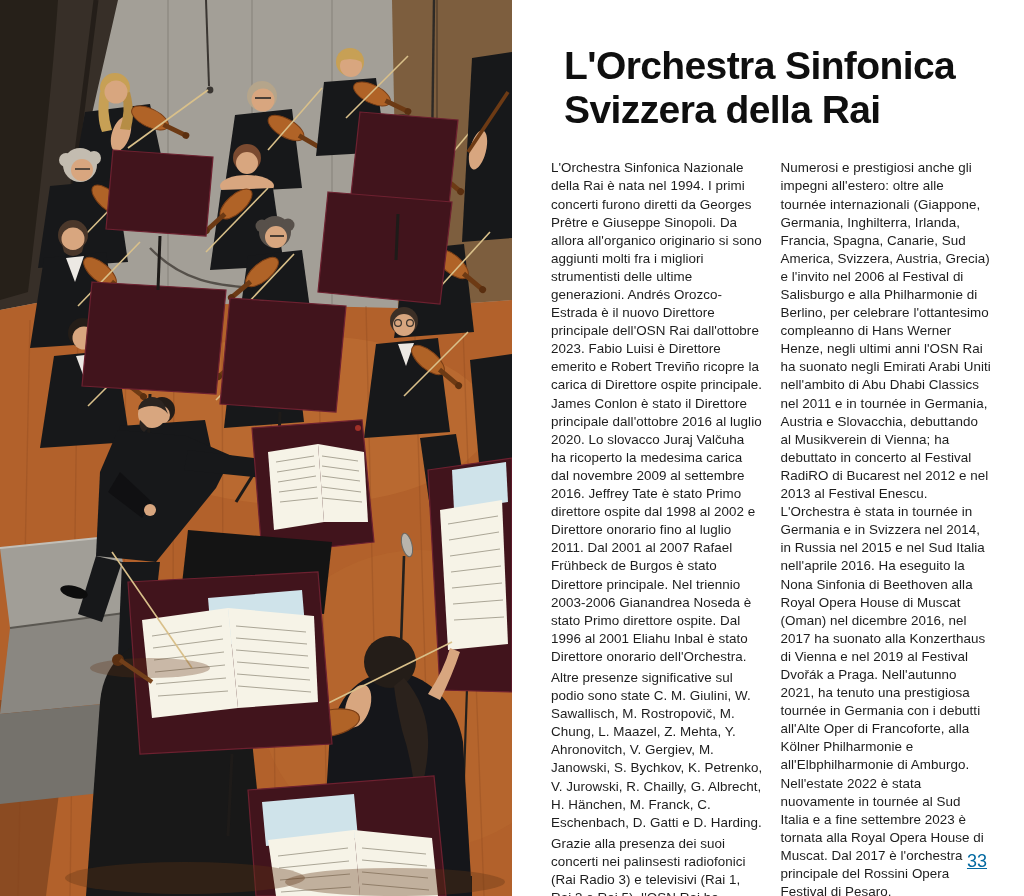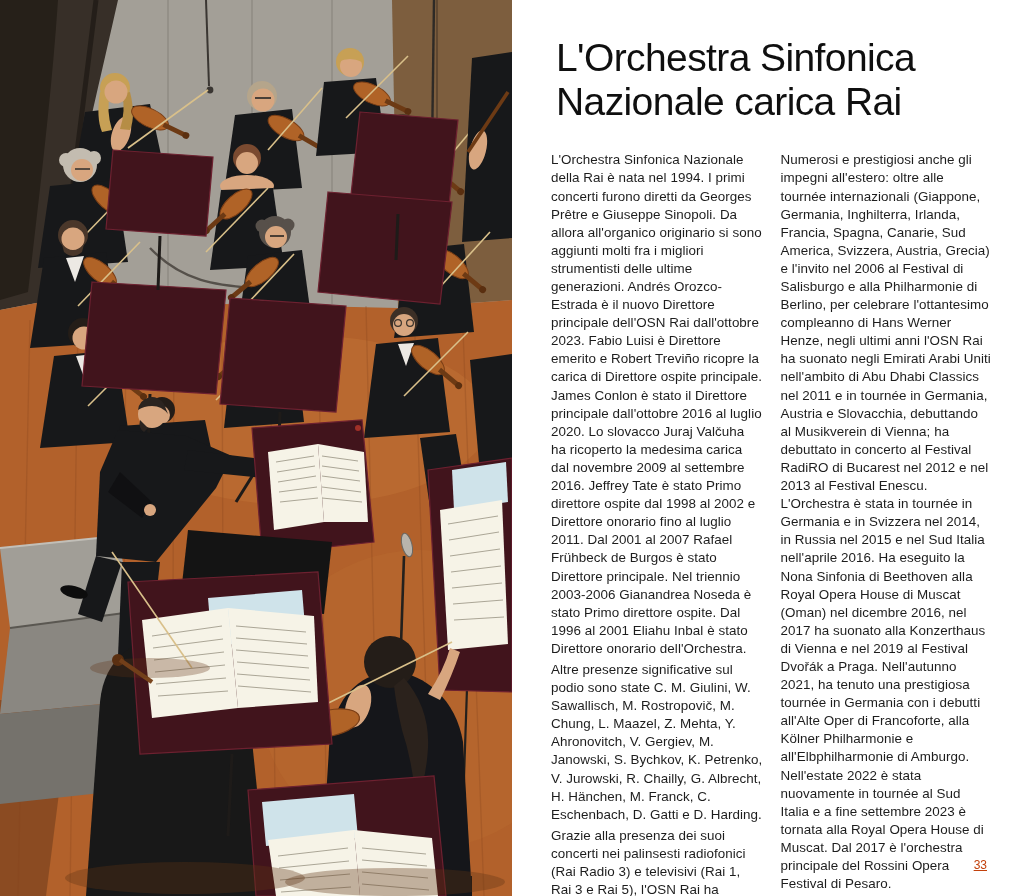--- a/index.html
+++ b/index.html
@@ -12,28 +12,28 @@
     width:1024px;height:896px;position:relative;background:#ffffff;overflow:hidden;
     font-family:"Liberation Sans",sans-serif;
   }
   .photo{position:absolute;left:0;top:0;width:512px;height:896px;}
   .photo svg{display:block;width:512px;height:896px;}
   .content{
     position:absolute;left:512px;top:0;width:512px;height:896px;
     box-sizing:border-box;padding:28px 29px 0 36px;
   }
   .title{
-    margin:8px;font-weight:400;font-size:39px;line-height:1.12;letter-spacing:-0.6px;
+    margin:16px;font-weight:700;font-size:39px;line-height:1.12;letter-spacing:-0.6px;
     color:#0f0f0f;
   }
   .columns{display:flex;gap:12px;margin-top:25px;}
   .col{width:218px;font-size:13.4px;line-height:18.1px;color:#1d1d1d;letter-spacing:0.05px;}
   .col p{margin:3px;}
   .page-number{
-    position:absolute;right:37px;bottom:24px;font-size:12px;color:#c2410c;text-decoration:underline;
+    position:absolute;right:37px;bottom:24px;font-size:18px;color:#0369a1;text-decoration:underline;
   }
   
   .f-floor{fill:var(--c-floor);} .f-backdrop{fill:var(--c-backdrop);} .f-wood{fill:var(--c-woodwall);}
   .f-curtain{fill:var(--c-curtain);} .f-stand{fill:var(--c-stand);stroke:#6d2130;stroke-width:1.2;}
   .f-score{fill:var(--c-score);} .f-blue{fill:var(--c-scoreblue);} .f-attire{fill:var(--c-attire);}
   .f-skin{fill:var(--c-skin);} .f-violin{fill:var(--c-violin);}
   .bow{stroke:#d9c08a;stroke-width:1.6;fill:none;}
   .staff{stroke:#938d7d;stroke-width:0.9;opacity:0.85;}
   .pole{stroke:#1e1b19;stroke-width:3;}
   .plank{stroke:#84431c;stroke-width:1.4;opacity:0.28;}
@@ -385,21 +385,21 @@
 
   <g>
     <ellipse cx="185" cy="878" rx="120" ry="16" fill="#5f3315" opacity="0.35"></ellipse>
     <ellipse cx="395" cy="882" rx="110" ry="14" fill="#5f3315" opacity="0.35"></ellipse>
     <ellipse cx="150" cy="668" rx="60" ry="10" fill="#5f3315" opacity="0.3"></ellipse>
   </g>
 </svg>
 </div>
 
 <div class="content">
-  <h1 class="title"><span>L'Orchestra Sinfonica</span><br><span>Nazionale carica Rai</span></h1>
+  <h1 class="title"><span>L'Orchestra Sinfonica</span><br><span>Svizzera della Rai</span></h1>
   <div class="columns">
     <div class="col">
         <p><span>L'Orchestra Sinfonica Nazionale della Rai è nata nel 1994. I primi concerti furono diretti da Georges Prêtre e Giuseppe Sinopoli. Da allora all'organico originario si sono aggiunti molti fra i migliori strumentisti delle ultime generazioni. Andrés Orozco-Estrada è il nuovo Direttore principale dell'OSN Rai dall'ottobre 2023. Fabio Luisi è Direttore emerito e Robert Treviño ricopre la carica di Direttore ospite principale. James Conlon è stato il Direttore principale dall'ottobre 2016 al luglio 2020. Lo slovacco Juraj Valčuha ha ricoperto la medesima carica dal novembre 2009 al settembre 2016. Jeffrey Tate è stato Primo direttore ospite dal 1998 al 2002 e Direttore onorario fino al luglio 2011. Dal 2001 al 2007 Rafael Frühbeck de Burgos è stato Direttore principale. Nel triennio 2003-2006 Gianandrea Noseda è stato Primo direttore ospite. Dal 1996 al 2001 Eliahu Inbal è stato Direttore onorario dell'Orchestra.</span></p>
         <p><span>Altre presenze significative sul podio sono state C. M. Giulini, W. Sawallisch, M. Rostropovič, M. Chung, L. Maazel, Z. Mehta, Y. Ahronovitch, V. Gergiev, M. Janowski, S. Bychkov, K. Petrenko, V. Jurowski, R. Chailly, G. Albrecht, H. Hänchen, M. Franck, C. Eschenbach, D. Gatti e D. Harding.</span></p>
         <p><span>Grazie alla presenza dei suoi concerti nei palinsesti radiofonici (Rai Radio 3) e televisivi (Rai 1, Rai 3 e Rai 5), l'OSN Rai ha contribuito alla diffusione del grande repertorio sinfonico, con predilezione per quello tardo romantico, e delle pagine dell'avanguardia storica e contemporanea, con commissioni e prime esecuzioni che hanno ottenuto riconoscimenti artistici, editoriali e discografici. Esemplare dal 2004 la rassegna di musica contemporanea Rai NuovaMusica e dal 2020 la rassegna estiva Rai Orchestra POPS con contaminazioni Folk, Pop e Rock.</span></p>
       </div>
     <div class="col">
         <p><span>Numerosi e prestigiosi anche gli impegni all'estero: oltre alle tournée internazionali (Giappone, Germania, Inghilterra, Irlanda, Francia, Spagna, Canarie, Sud America, Svizzera, Austria, Grecia) e l'invito nel 2006 al Festival di Salisburgo e alla Philharmonie di Berlino, per celebrare l'ottantesimo compleanno di Hans Werner Henze, negli ultimi anni l'OSN Rai ha suonato negli Emirati Arabi Uniti nell'ambito di Abu Dhabi Classics nel 2011 e in tournée in Germania, Austria e Slovacchia, debuttando al Musikverein di Vienna; ha debuttato in concerto al Festival RadiRO di Bucarest nel 2012 e nel 2013 al Festival Enescu. L'Orchestra è stata in tournée in Germania e in Svizzera nel 2014, in Russia nel 2015 e nel Sud Italia nell'aprile 2016. Ha eseguito la Nona Sinfonia di Beethoven alla Royal Opera House di Muscat (Oman) nel dicembre 2016, nel 2017 ha suonato alla Konzerthaus di Vienna e nel 2019 al Festival Dvořák a Praga. Nell'autunno 2021, ha tenuto una prestigiosa tournée in Germania con i debutti all'Alte Oper di Francoforte, alla Kölner Philharmonie e all'Elbphilharmonie di Amburgo. Nell'estate 2022 è stata nuovamente in tournée al Sud Italia e a fine settembre 2023 è tornata alla Royal Opera House di Muscat. Dal 2017 è l'orchestra principale del Rossini Opera Festival di Pesaro.</span></p>
       </div>
   </div>

